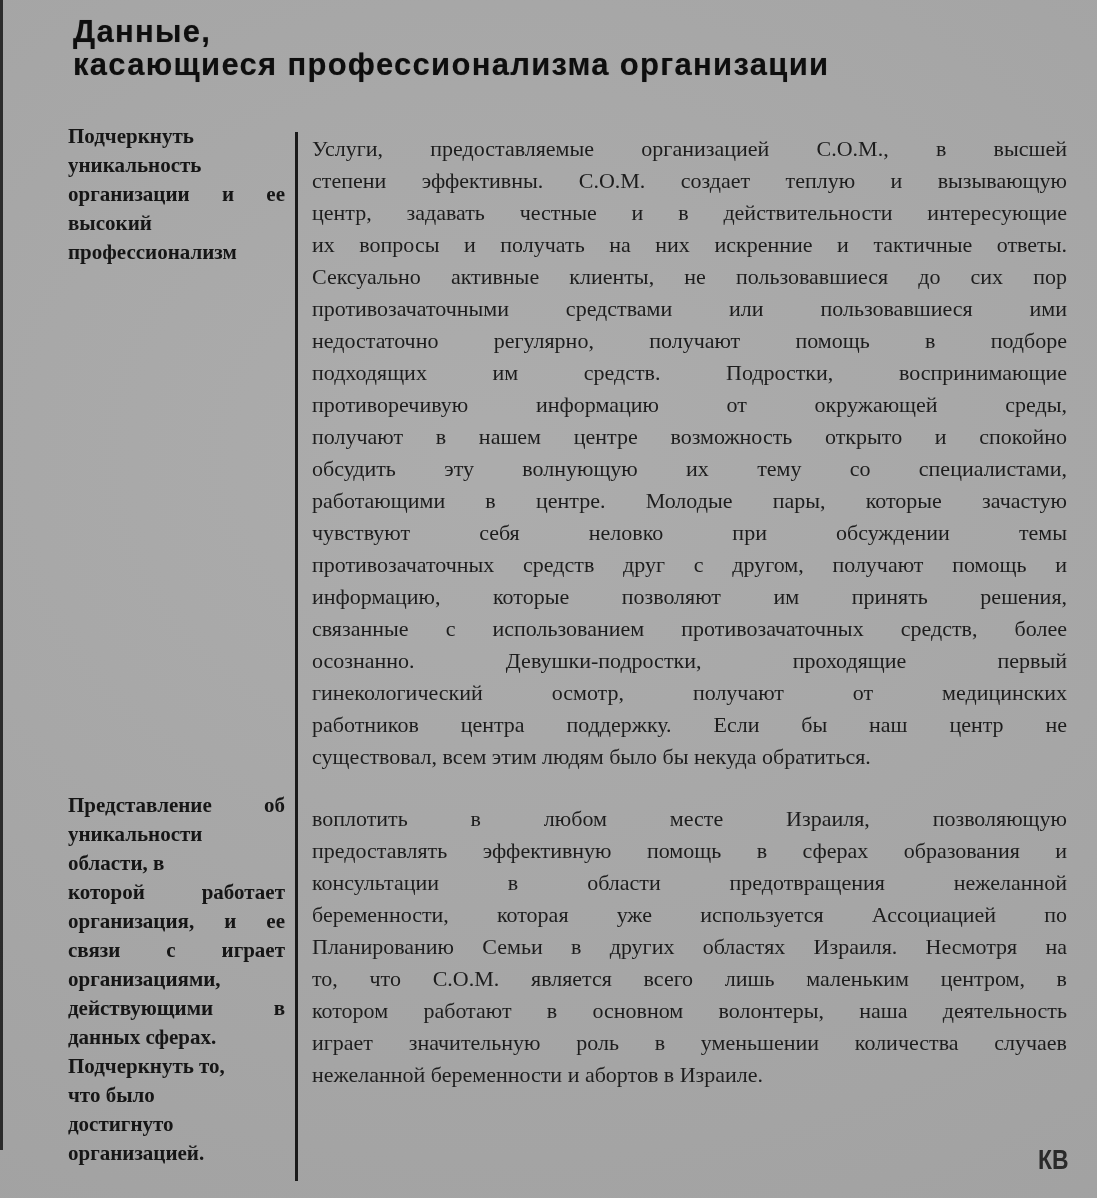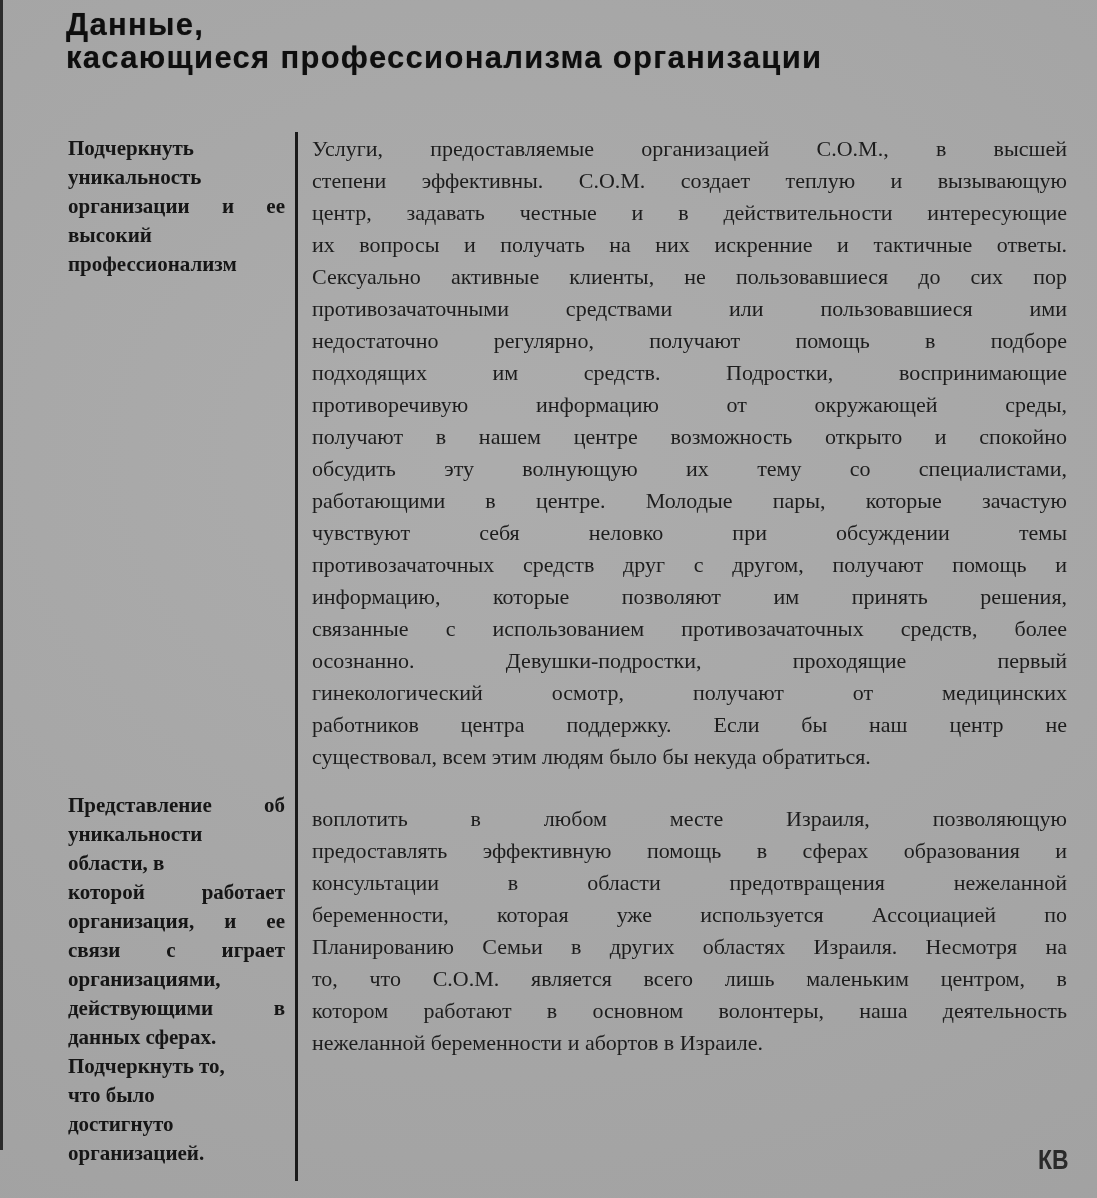--- a/index.html
+++ b/index.html
@@ -17,39 +17,39 @@
       #a8a8a8;
   }
   .left-edge {
     position: absolute; left: 0; top: 0;
     width: 3px; height: 1150px;
     background: #161616;
     opacity: .85;
   }
   .title {
     position: absolute; left: 66px; top: 8px;
-    margin: 0;
+    margin: 7px;
     font-family: "Liberation Sans", sans-serif;
     font-weight: bold;
     font-size: 31px;
     line-height: 33px;
     letter-spacing: 1.3px;
     color: #0e0e0e;
     text-shadow: 0 0 1px rgba(0,0,0,0.35);
   }
   .note {
     position: absolute; left: 68px;
     width: 217px;
     font-family: "Liberation Serif", serif;
     font-weight: bold;
     font-size: 21px;
     line-height: 29px;
     color: #161616;
   }
-  .note1 { top: 134px; }
+  .note1 { top: 122px; }
   .note2 { top: 791px; }
   .divider {
     position: absolute; left: 295px; top: 132px;
     width: 3px; height: 1049px;
     background: #1a1a1a;
   }
   .bodycol {
     position: absolute; left: 312px; top: 133px;
     width: 755px;
     font-family: "Liberation Serif", serif;
@@ -133,19 +133,20 @@
         <div class="tline">существовал, всем этим людям было бы некуда обратиться.</div>
       </div>
     <div class="para para2">
         <div class="tline just">воплотить в любом месте Израиля, позволяющую</div>
         <div class="tline just">предоставлять эффективную помощь в сферах образования и</div>
         <div class="tline just">консультации в области предотвращения нежеланной</div>
         <div class="tline just">беременности, которая уже используется Ассоциацией по</div>
         <div class="tline just">Планированию Семьи в других областях Израиля. Несмотря на</div>
         <div class="tline just">то, что С.О.М. является всего лишь маленьким центром, в</div>
         <div class="tline just">котором работают в основном волонтеры, наша деятельность</div>
+        <div class="tline just">играет значительную роль в уменьшении количества случаев</div>
         <div class="tline">нежеланной беременности и абортов в Израиле.</div>
       </div>
   </div>
 
   <div class="kb">КВ</div>
 
 </div>
 
 </body></html>

